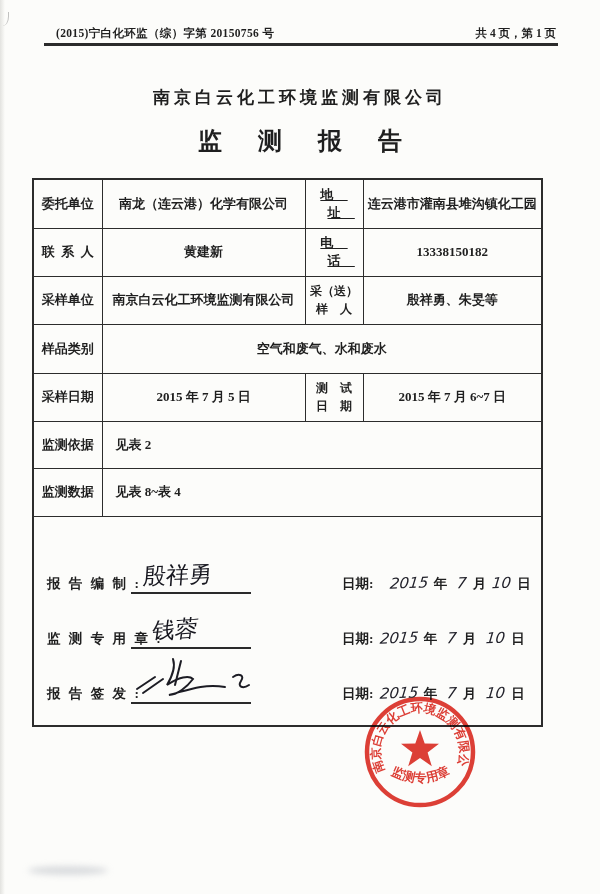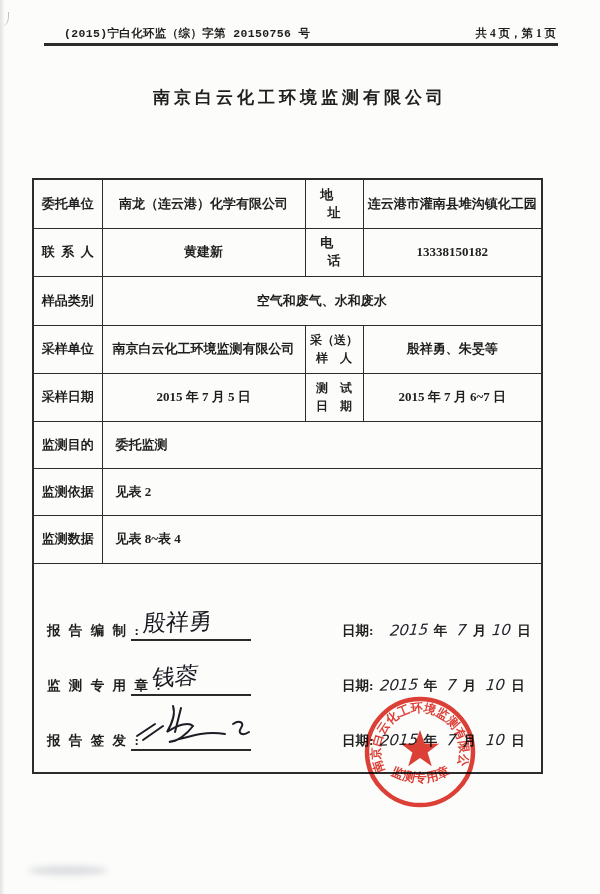--- a/index.html
+++ b/index.html
@@ -12,42 +12,42 @@
   }
   
   .edge-shade { position:absolute; left:0; top:0; width:5px; height:100%;
     background:linear-gradient(to right,#d8d8d4,rgba(252,252,250,0)); opacity:.7; }
   .smudge { position:absolute; left:28px; top:866px; width:80px; height:9px;
     background:#b9bdc4; border-radius:50%; filter:blur(3px); opacity:.5; }
   .corner-mark { position:absolute; left:0px; top:12px; width:9px; height:14px;
     border-right:1.5px solid #9a9a9a; border-radius:0 0 70% 0; opacity:.6; }
 
   
-  .hdr-doc { position:absolute; left:64px; top:26px; font-size:11.5px; font-weight:700; letter-spacing:.03em;font-family:Liberation Mono, monospace; }
+  .hdr-doc { position:absolute; left:56px; top:26px; font-size:11.5px; font-weight:700; letter-spacing:.03em; }
   .hdr-page { position:absolute; right:44px; top:26px; font-size:11.5px; font-weight:700; }
   .hdr-rule { position:absolute; left:44px; top:43px; width:514px; height:2.5px; background:#2b2b2b; }
 
   
   .t-company { position:absolute; left:0; top:86px; width:100%; text-align:center;
     font-size:17px; font-weight:600; letter-spacing:4px; }
   .t-report { position:absolute; left:0; top:125px; width:100%; text-align:center;
     font-size:24px; font-weight:700; letter-spacing:15px; text-indent:15px; }
 
   
   table.form { position:absolute; left:32px; top:178px; width:509px;
     border-collapse:collapse; table-layout:fixed; }
   table.form, table.form td { border:1.6px solid #2c2c2c; }
   table.form { border-width:2px; }
   td { font-size:13px; font-weight:600; text-align:center; vertical-align:middle;
     overflow:hidden; padding:2px 3px; }
   td.lab { font-size:13px; }
   td.lab2 { font-size:12px; line-height:1.5; }
   td.left { text-align:left; padding-left:13px; }
   .ls-half { letter-spacing:.5em; margin-right:-.5em;margin-top:21px; }
-  .ls-wide { letter-spacing:1.1em; margin-right:-1.1em; }
+  .ls-wide { letter-spacing:1.1em; margin-right:-1.1em;text-decoration:underline; }
 
   
   td.sigcell { position:relative; padding:12px; }
   .sig-row { position:absolute; left:0; width:100%; height:46px; }
   .sig-label { position:absolute; left:13px; bottom:6px; font-size:13.5px; font-weight:600;
     letter-spacing:.62em; white-space:nowrap; }
   .sig-colon { letter-spacing:0; }
   .sig-underline { position:absolute; left:97px; bottom:5px; width:120px;
     border-bottom:2px solid #2a2a2a; height:0; }
   .sig-name { position:absolute; left:108px; bottom:7px; font-size:23px; font-weight:500;
@@ -75,20 +75,21 @@
 <div id="page">
   <div class="edge-shade"></div>
   <div class="corner-mark"></div>
   <div class="smudge"></div>
 
   <div class="hdr-doc">(2015)宁白化环监（综）字第 20150756 号</div>
   <div class="hdr-page">共 4 页，第 1 页</div>
   <div class="hdr-rule"></div>
 
   <div class="t-company">南京白云化工环境监测有限公司</div>
+  <div class="t-report">监 测 报 告</div>
 
   <table class="form">
     <colgroup>
         <col style="width:69px">
         <col style="width:203px">
         <col style="width:58px">
         <col style="width:179px">
       </colgroup>
     <tbody>
         <tr style="height:49px">
@@ -96,45 +97,41 @@
       <td>南龙（连云港）化学有限公司</td>
       <td class="lab"><span class="ls-wide">地址</span></td>
       <td>连云港市灌南县堆沟镇化工园</td>
     </tr>
     <tr style="height:48px">
       <td class="lab"><span class="ls-half">联系人</span></td>
       <td>黄建新</td>
       <td class="lab"><span class="ls-wide">电话</span></td>
       <td>13338150182</td>
     </tr>
-    <tr style="height:49px">
-      <td class="lab">样品类别</td>
-      <td colspan="3">空气和废气、水和废水</td>
-    </tr>
     <tr style="height:48px">
       <td class="lab">采样单位</td>
       <td>南京白云化工环境监测有限公司</td>
       <td class="lab2">
         <div>采（送）</div>
         <div>样　人</div>
       </td>
       <td>殷祥勇、朱旻等</td>
     </tr>
+    <tr style="height:49px">
+      <td class="lab">样品类别</td>
+      <td colspan="3">空气和废气、水和废水</td>
+    </tr>
     <tr style="height:48px">
       <td class="lab">采样日期</td>
       <td>2015 年 7 月 5 日</td>
       <td class="lab2">
         <div>测　试</div>
         <div>日　期</div>
       </td>
       <td>2015 年 7 月 6~7 日</td>
-    </tr>
-    <tr style="height:47px">
-      <td class="lab">监测目的</td>
-      <td colspan="3" class="left">委托监测</td>
     </tr>
     <tr style="height:47px">
       <td class="lab">监测依据</td>
       <td colspan="3" class="left">见表 2</td>
     </tr>
     <tr style="height:48px">
       <td class="lab">监测数据</td>
       <td colspan="3" class="left">见表 8~表 4</td>
     </tr>
     <tr style="height:210px">

